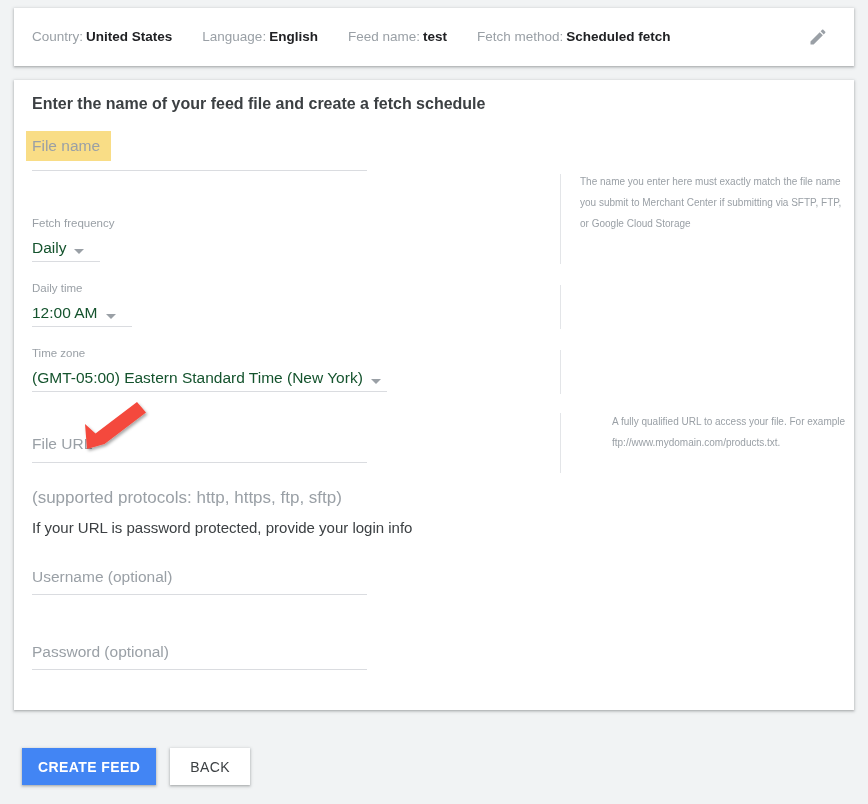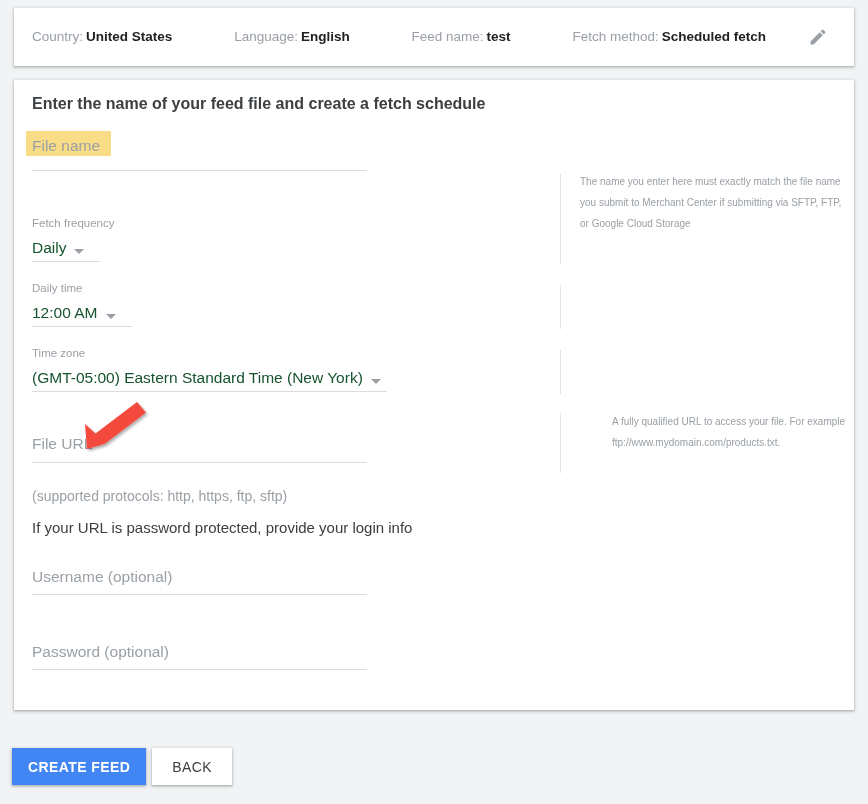--- a/index.html
+++ b/index.html
@@ -33,21 +33,20 @@
     background: #ffffff;
     box-shadow: 0 1px 2px rgba(60,64,67,0.30), 0 1px 3px 1px rgba(60,64,67,0.15);
     display: flex;
     align-items: center;
   }
   .summary-items {
     display: flex;
     align-items: center;
     padding-left: 18px;
     flex: 1;
-    justify-content: space-between;
   }
   .summary-item {
     font-size: 13.5px;
     margin-right: 30px;
     white-space: nowrap;
     line-height: 1;
   }
   .summary-item .lbl {
     color: #9aa0a6;
   }
@@ -96,21 +95,21 @@
     color: #9aa0a6;
     line-height: 1;
   }
   .field-underline {
     position: absolute;
     height: 1px;
     background: #dadce0;
   }
   .highlight {
     background: #f9dd86;
-    padding: 7px 11px 2px 6px;
+    padding: 7px 11px 7px 6px;
     display: inline-block;
     line-height: 1;
     text-align: center;
   }
 
   .small-label {
     font-size: 11.5px;
     color: #9aa0a6;
     line-height: 1;
   }
@@ -139,21 +138,21 @@
   }
   .hint-text {
     position: absolute;
     font-size: 10px;
     line-height: 21px;
     color: #9aa0a6;
     width: 262px;
   }
 
   .tiny-note {
-    font-size: 14px;
+    font-size: 17px;
     color: #9aa0a6;
     line-height: 1;
   }
   .section-text {
     font-size: 15px;
     color: #3c4043;
     line-height: 1;
   }
 
   
@@ -162,21 +161,21 @@
     left: 80px;
     top: 400px;
     width: 80px;
     height: 56px;
     pointer-events: none;
   }
 
   
   .footer {
     position: absolute;
-    left: 12px;
+    left: 22px;
     top: 748px;
     display: flex;
     align-items: center;
   }
   .btn {
     font-family: "Liberation Sans", sans-serif;
     font-size: 14px;
     font-weight: bold;
     letter-spacing: 0.4px;
     border: none;
@@ -186,21 +185,21 @@
     box-shadow: 0 1px 2px rgba(60,64,67,0.30), 0 1px 3px 1px rgba(60,64,67,0.15);
   }
   .btn-primary {
     background: #4285f4;
     color: #ffffff;
   }
   .btn-secondary {
     background: #ffffff;
     color: #3c4043;
     font-weight: normal;
-    margin-left: 6px;
+    margin-left: 14px;
     padding: 0 20px;
   }
 </style>
 </head>
 <body>
 
 <div class="page">
 
   <div class="summary-card">
     <div class="summary-items">

